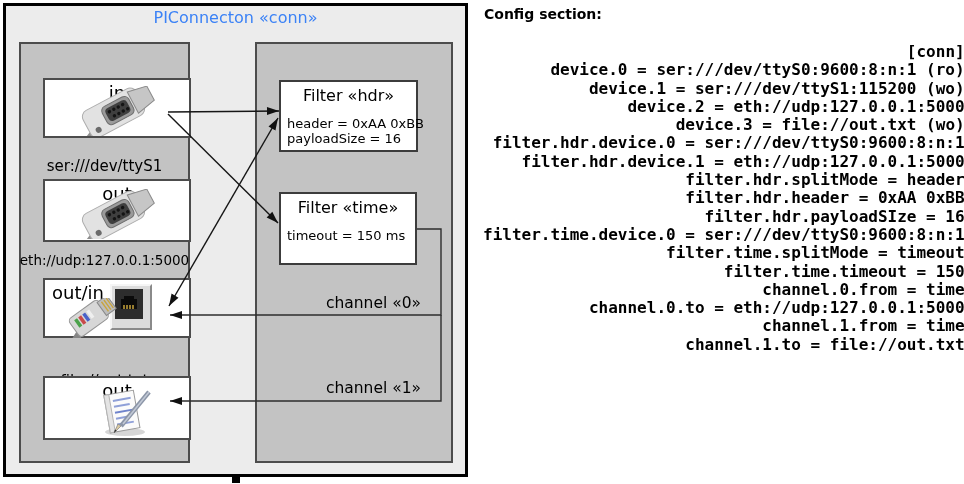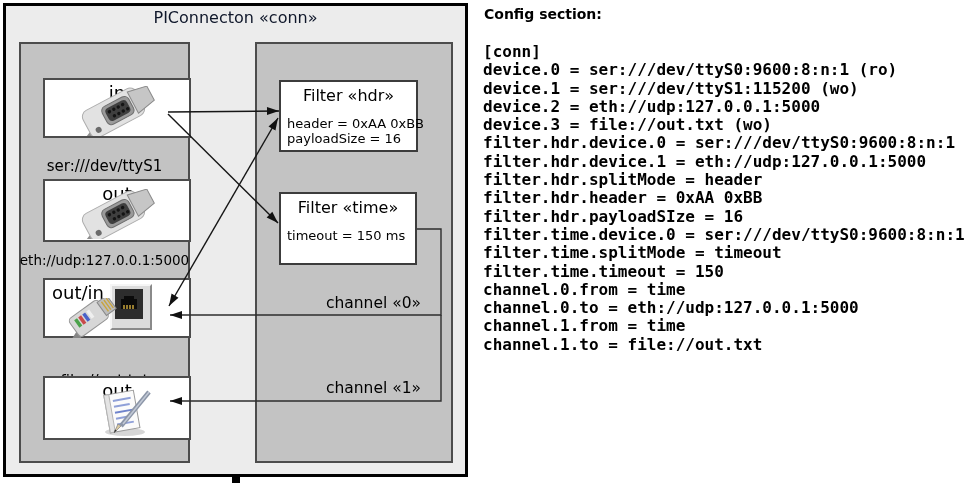--- a/index.html
+++ b/index.html
@@ -4,21 +4,21 @@
 <title>PIConnecton diagram</title>
 <style>
   html,body{margin:0;padding:0;background:#fff;}
   .canvas{position:relative;width:964px;height:484px;background:#fff;overflow:hidden;
           font-family:"DejaVu Sans",sans-serif;color:#000;}
 
   
   .outer-box{position:absolute;left:3px;top:3px;width:459px;height:468px;
              border:3px solid #000;background:#ececec;}
   .outer-title{position:absolute;left:3px;top:8px;width:465px;text-align:center;
-               font-size:16px;color:#0f172a;}
+               font-size:16px;color:#3b82f6;}
 
   
   .grp{position:absolute;background:#c3c3c3;border:2px solid #4c4c4c;}
   .grp-devices{left:19px;top:42px;width:167px;height:417px;}
   .grp-filters{left:255px;top:42px;width:194px;height:417px;}
   .filters-title{position:absolute;left:255px;top:44px;width:198px;text-align:center;
                  font-size:16px;}
 
   
   .dev-label{position:absolute;left:14px;width:181px;text-align:center;font-size:15px;}
@@ -41,21 +41,21 @@
   
   .wires{position:absolute;left:0;top:0;width:964px;height:484px;pointer-events:none;}
 
   .bottom-tick{position:absolute;left:232px;top:476px;width:8px;height:7px;background:#000;}
 
   
   .config-heading{position:absolute;left:484px;top:6px;
                   font-family:"DejaVu Sans",sans-serif;font-weight:bold;font-size:14px;}
   .config-pre{position:absolute;left:483px;top:43px;margin:0;
               font-family:"DejaVu Sans Mono",monospace;font-weight:bold;
-              font-size:16px;line-height:18.3px;letter-spacing:0;color:#000;}
+              font-size:16px;line-height:18.3px;letter-spacing:0;color:#000;text-align:right;}
 
   
   .rj45-frame{position:absolute;left:65px;top:4px;width:38px;height:42px;
               background:#dcdcdc;border-top:2px solid #f5f5f5;border-left:2px solid #f5f5f5;
               border-right:2px solid #8a8a8a;border-bottom:2px solid #8a8a8a;}
 </style>
 </head>
 <body>
 
 <div class="canvas">

